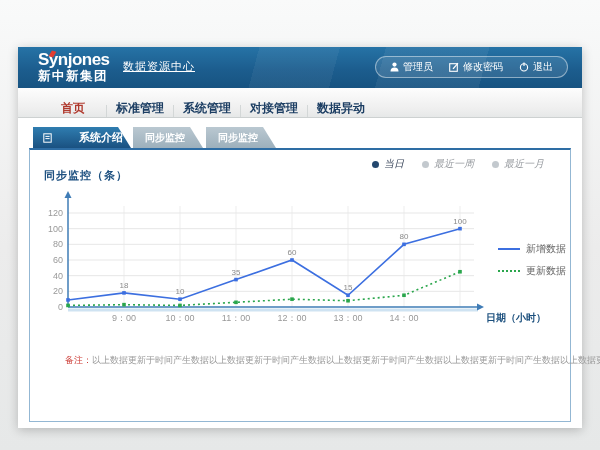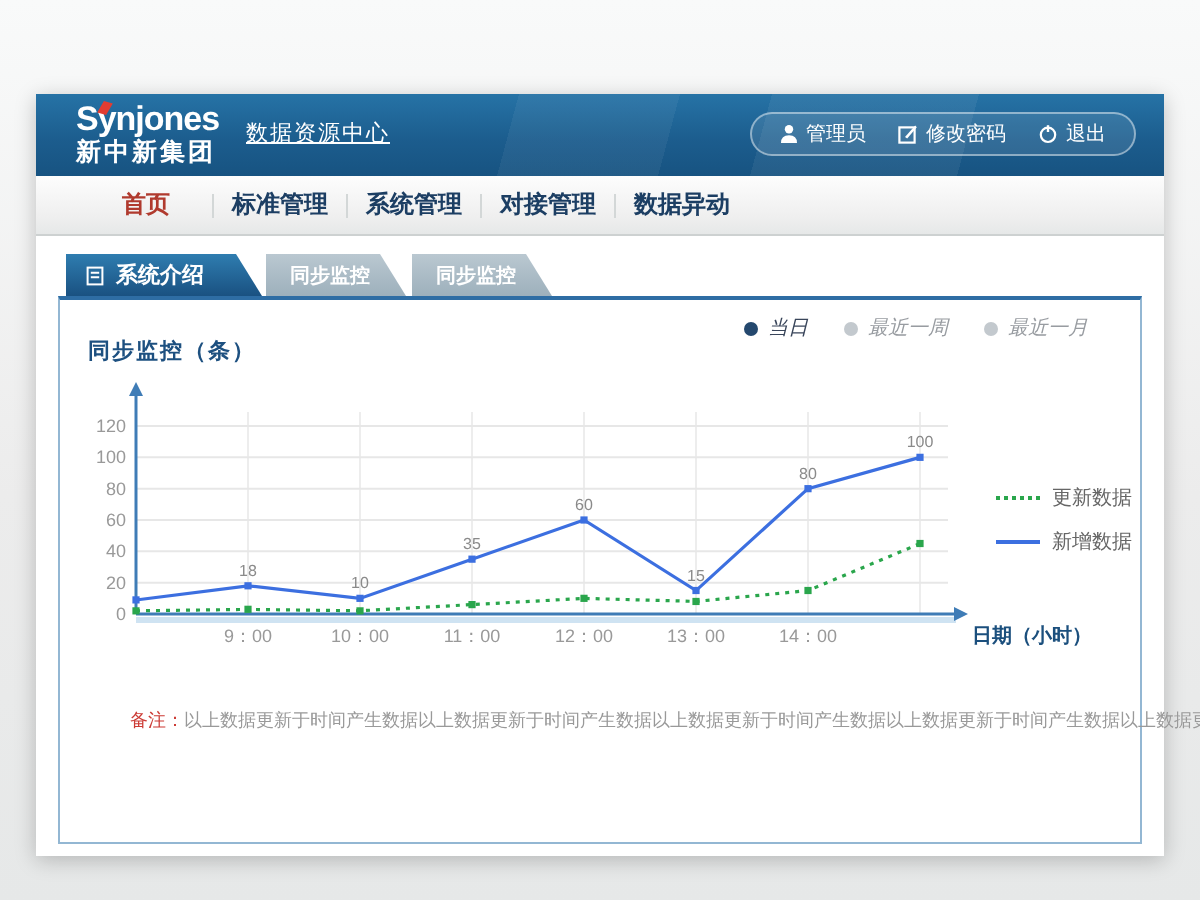--- a/index.html
+++ b/index.html
@@ -18,33 +18,33 @@
   .logo-en i{content:"";position:absolute;left:12px;top:0px;width:5px;height:6px;background:#e23c31;
              transform:skewX(-18deg) rotate(14deg);}
   .logo-cn{font-size:12.5px;font-weight:bold;letter-spacing:1.5px;margin-top:1px;}
   .app-title{position:absolute;left:105px;top:12px;color:#fff;font-size:11px;letter-spacing:1px;text-decoration:underline;}
   .user-pill{position:absolute;right:14px;top:9px;height:20px;display:flex;align-items:center;gap:16px;
              padding:0 14px;border:1px solid rgba(255,255,255,.45);border-radius:11px;
              background:rgba(255,255,255,.10);}
   .user-item{display:flex;align-items:center;gap:4px;color:#fff;font-size:10px;cursor:pointer;white-space:nowrap;}
   .user-item svg{display:block;}
   
-  .nav{position:absolute;left:0;top:41px;width:100%;height:30px;display:flex;align-items:center;
+  .nav{position:absolute;left:0;top:41px;width:100%;height:30px;display:flex;align-items:flex-end;
        background:linear-gradient(180deg,#fdfdfd 0%,#efefef 70%,#e6e8e8 100%);
        border-bottom:1px solid #cdd1d1;padding-left:22px;box-sizing:border-box;}
   .nav-item{width:66px;text-align:center;font-size:12px;font-weight:bold;color:#1c3e63;cursor:pointer;}
   .nav-item.active{color:#b03a2e;}
   .nav-sep{width:1px;height:12px;background:#d3d7d7;}
   
   .tabs{position:absolute;left:0;top:80px;width:100%;height:21px;}
   .tab{position:absolute;top:0;height:21px;display:flex;align-items:center;box-sizing:border-box;
        color:#fff;font-weight:bold;cursor:pointer;
        clip-path:polygon(0 0,calc(100% - 13px) 0,100% 100%,0 100%);}
   .tab.inactive{background:linear-gradient(180deg,#bac8d1 0%,#9db0bc 100%);font-size:10px;padding-left:12px;}
-  .tab.active{background:linear-gradient(180deg,#2f7db0 0%,#1a5181 100%);font-size:11px;padding-left:10px;}
+  .tab.active{background:linear-gradient(180deg,#2f7db0 0%,#1a5181 100%);font-size:11px;padding-left:10px;gap:21px;}
   .tab .tab-ico{margin-right:6px;display:flex;}
   
   .panel{position:absolute;left:11px;top:101px;width:542px;height:274px;background:#fff;
          border:1px solid #93b7d3;border-top:2px solid #2e6da4;box-sizing:border-box;}
   .filters{position:absolute;right:26px;top:7px;display:flex;gap:18px;align-items:center;}
   .filter{display:flex;align-items:center;gap:5px;font-size:10px;color:#989ca1;cursor:pointer;font-style:italic;}
   .filter .dot{width:7px;height:7px;border-radius:50%;background:#c3c9ce;}
   .filter.selected{color:#3b4least;} 
   .filter.selected{color:#39455a;}
   .filter.selected .dot{background:#24486e;}
@@ -205,26 +205,26 @@
           <text x="142" y="133" text-anchor="middle" font-size="9" fill="#999">10：00</text>
           <text x="198" y="133" text-anchor="middle" font-size="9" fill="#999">11：00</text>
           <text x="254" y="133" text-anchor="middle" font-size="9" fill="#999">12：00</text>
           <text x="310" y="133" text-anchor="middle" font-size="9" fill="#999">13：00</text>
           <text x="366" y="133" text-anchor="middle" font-size="9" fill="#999">14：00</text>
           <text x="448" y="133" text-anchor="start" font-size="10" font-weight="bold" fill="#1b4f7d">日期（小时）</text>
         </svg>
 
       <div class="legend">
         <div class="legend-row">
+          <span class="sw"></span>
+          <span>新增数据</span>
+        </div>
+        <div class="legend-row">
           <span class="sw dashed"></span>
           <span>更新数据</span>
         </div>
-        <div class="legend-row">
-          <span class="sw"></span>
-          <span>新增数据</span>
-        </div>
       </div>
 
       <div class="note"><b>备注：</b><span>以上数据更新于时间产生数据以上数据更新于时间产生数据以上数据更新于时间产生数据以上数据更新于时间产生数据以上数据更新于</span></div>
     </div>
 
   </div>
 </div>
 
 </body></html>

